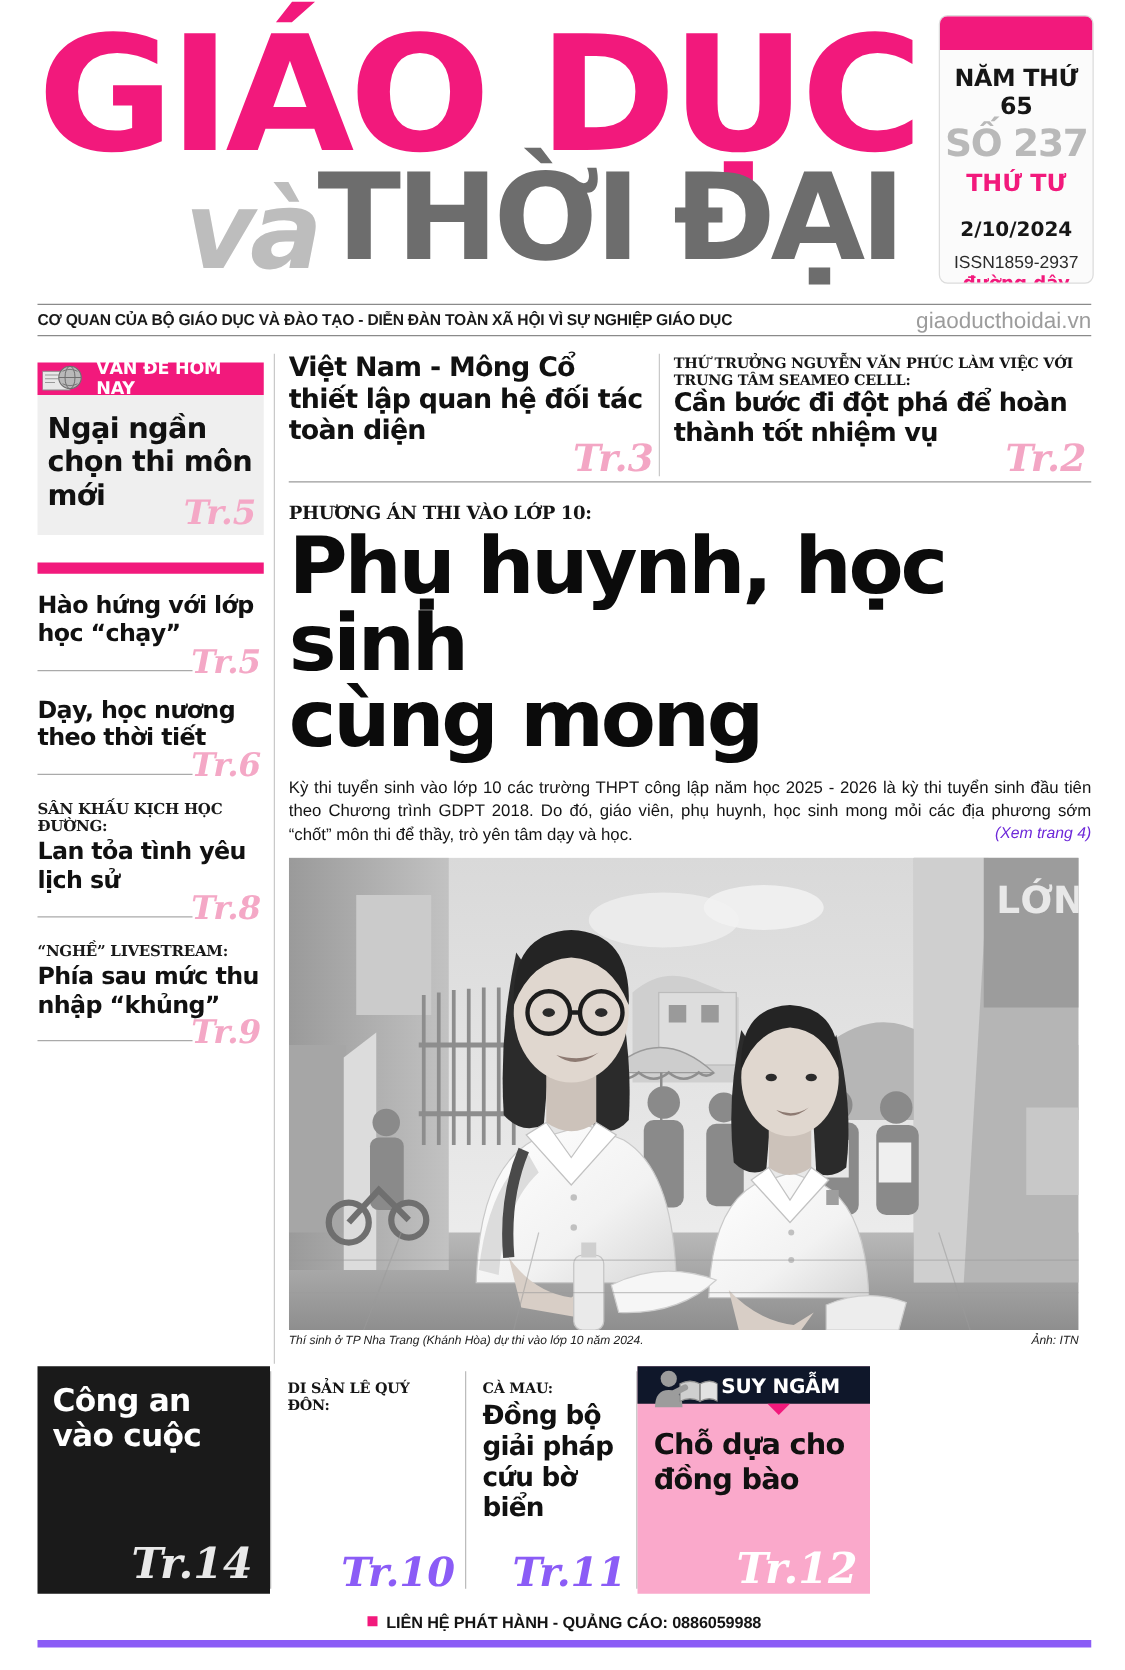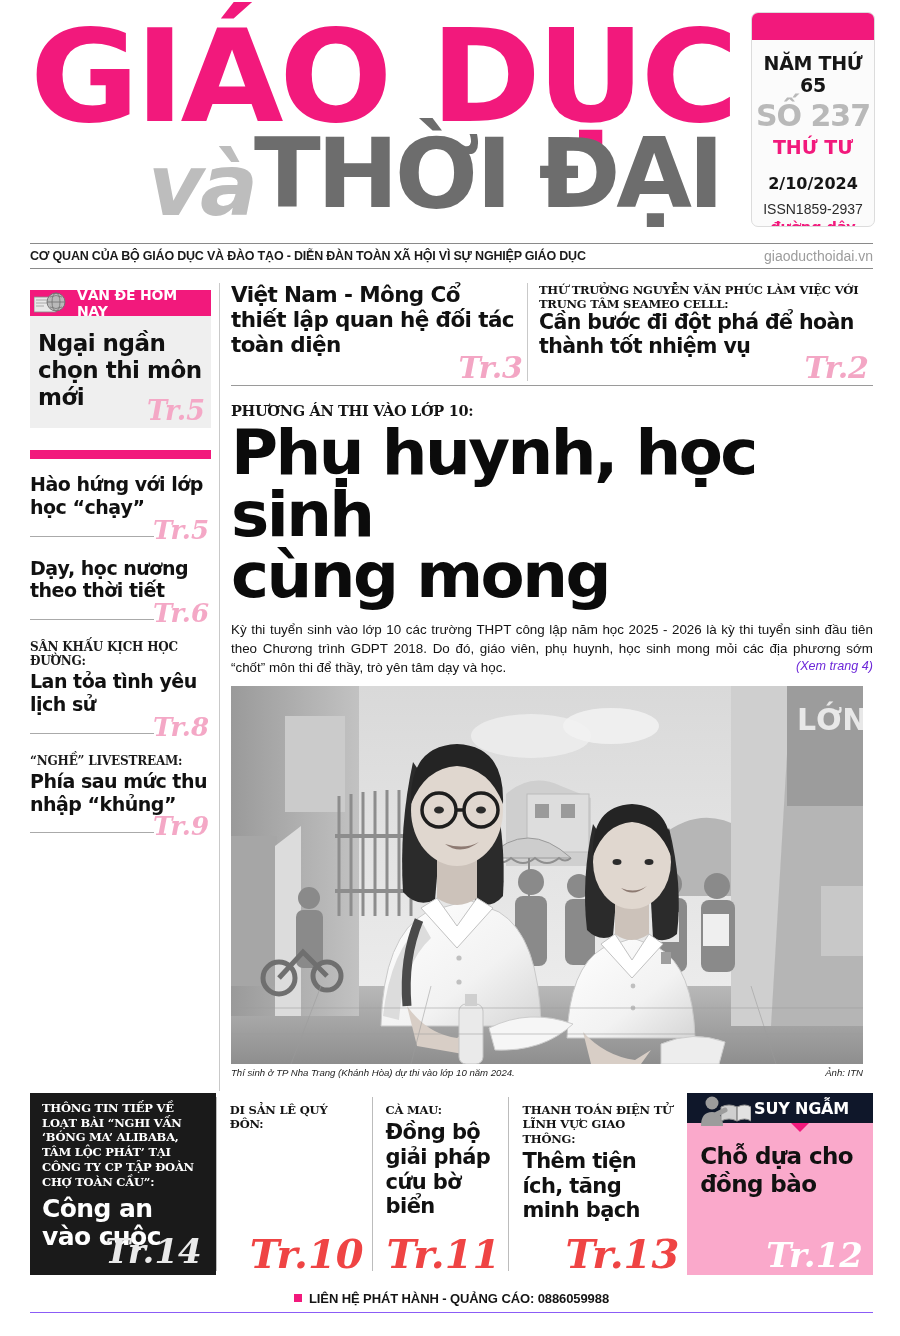--- a/index.html
+++ b/index.html
@@ -104,21 +104,21 @@
     height: 26px;
     display: flex; align-items: center; justify-content: space-between;
   }
   .tagline {
     font-family: "Liberation Sans", sans-serif;
     font-weight: 700; font-size: 12.5px; color: #1a1a1a;
     letter-spacing: -0.2px;
   }
   .website {
     font-family: "Liberation Sans", sans-serif;
-    font-size: 14px; color: #9c9c9c;
+    font-size: 18px; color: #9c9c9c;
   }
 
   
   .content {
     position: absolute; left: 30px; top: 283px;
     width: 843px; height: 808px;
     display: flex;
   }
   .left-col { width: 189px; flex: none; position: relative; padding-right: 8px; }
   .divider-v { width: 1px; background: #c9c9c9; flex: none; }
@@ -266,21 +266,21 @@
     font-family: "DejaVu Serif", serif; font-weight: 700;
     font-size: 11.5px; line-height: 1.25; color: #151515; letter-spacing: -0.2px;
   }
   .bb-t {
     font-family: "DejaVu Sans", sans-serif; font-weight: 700;
     font-size: 21px; line-height: 1.17; color: #111; margin-top: 3px; letter-spacing: -0.6px;
   }
   .bb-pg {
     position: absolute; right: 8px; bottom: -2px;
     font-family: "DejaVu Serif", serif; font-style: italic; font-weight: 700;
-    font-size: 40px; color: #ef4444; text-align: center;
+    font-size: 32px; color: #8b5cf6; text-align: center;
   }
   .bb-w1 { width: 155px; }
   .bb-w2 { width: 136px; }
   .bb-w3 { width: 178px; }
 
   .suy-box { width: 186px; background: #FAA9CB; position: relative; }
   .suy-badge {
     position: relative; background: #0f172a; height: 30px;
     display: flex; align-items: center; justify-content: flex-end;
     padding-right: 24px;
@@ -302,21 +302,21 @@
   }
   .suy-pg {
     position: absolute; right: 10px; bottom: 0px;
     font-family: "DejaVu Serif", serif; font-style: italic; font-weight: 700;
     font-size: 34px; color: #fff;
   }
 
   
   .footer {
     position: absolute; left: 30px; top: 1288px; width: 843px;
-    border-bottom: 1px solid #8b5cf6; padding-bottom: 6px;
+    border-bottom: 6px solid #8b5cf6; padding-bottom: 6px;
     text-align: center;
   }
   .footer-inner {
     display: inline-flex; align-items: center; gap: 7px;
   }
   .footer-sq { width: 8px; height: 8px; background: #F2197C; display:inline-block; }
   .footer-text {
     font-family: "Liberation Sans", sans-serif; font-weight: 700;
     font-size: 13px; color: #141414; letter-spacing: -0.1px;
   }
@@ -587,21 +587,20 @@
           <div class="credit">Ảnh: ITN</div>
         </div>
       </div>
 
     </div>
   </div>
 
   <div class="bottom">
 
     <div class="bb bb-black">
-      <div class="k">THÔNG TIN TIẾP VỀ LOẠT BÀI “NGHI VẤN ‘BÓNG MA’ ALIBABA, TÂM LỘC PHÁT’ TẠI CÔNG TY CP TẬP ĐOÀN CHỢ TOÀN CẦU”:</div>
       <div class="t">Công an vào cuộc</div>
       <div class="pg">Tr.14</div>
     </div>
 
     <div class="bb-sep"></div>
 
     <div class="bb bb-cell bb-w1">
       <div class="bb-k">DI SẢN LÊ QUÝ ĐÔN:</div>
       <div class="bb-pg">Tr.10</div>
     </div>
@@ -609,25 +608,20 @@
     <div class="bb-sep"></div>
 
     <div class="bb bb-cell bb-w2">
       <div class="bb-k">CÀ MAU:</div>
       <div class="bb-t">Đồng bộ giải pháp cứu bờ biển</div>
       <div class="bb-pg">Tr.11</div>
     </div>
 
     <div class="bb-sep"></div>
 
-    <div class="bb bb-cell bb-w3">
-      <div class="bb-k">THANH TOÁN ĐIỆN TỬ LĨNH VỰC GIAO THÔNG:</div>
-      <div class="bb-t">Thêm tiện ích, tăng minh bạch</div>
-      <div class="bb-pg">Tr.13</div>
-    </div>
 
     <div class="suy-box">
       <div class="suy-badge">
         <svg class="suy-icon" viewBox="0 0 56 32">
           <circle cx="17" cy="9" r="6.5" fill="#9c9c9c"></circle>
           <path d="M6 32 Q6 18 17 18 Q28 18 28 32 Z" fill="#9c9c9c"></path>
           <path d="M26 13 Q34 9 42 13 L42 27 Q34 23 26 27 Z" fill="#cfcfcf" stroke="#8f8f8f" stroke-width="1"></path>
           <path d="M42 13 Q50 9 56 13 L56 27 Q50 23 42 27 Z" fill="#e2e2e2" stroke="#8f8f8f" stroke-width="1"></path>
           <line x1="42" y1="13" x2="42" y2="27" stroke="#8f8f8f" stroke-width="1"></line>
           <path d="M22 20 L30 16" stroke="#9c9c9c" stroke-width="5" stroke-linecap="round"></path>

